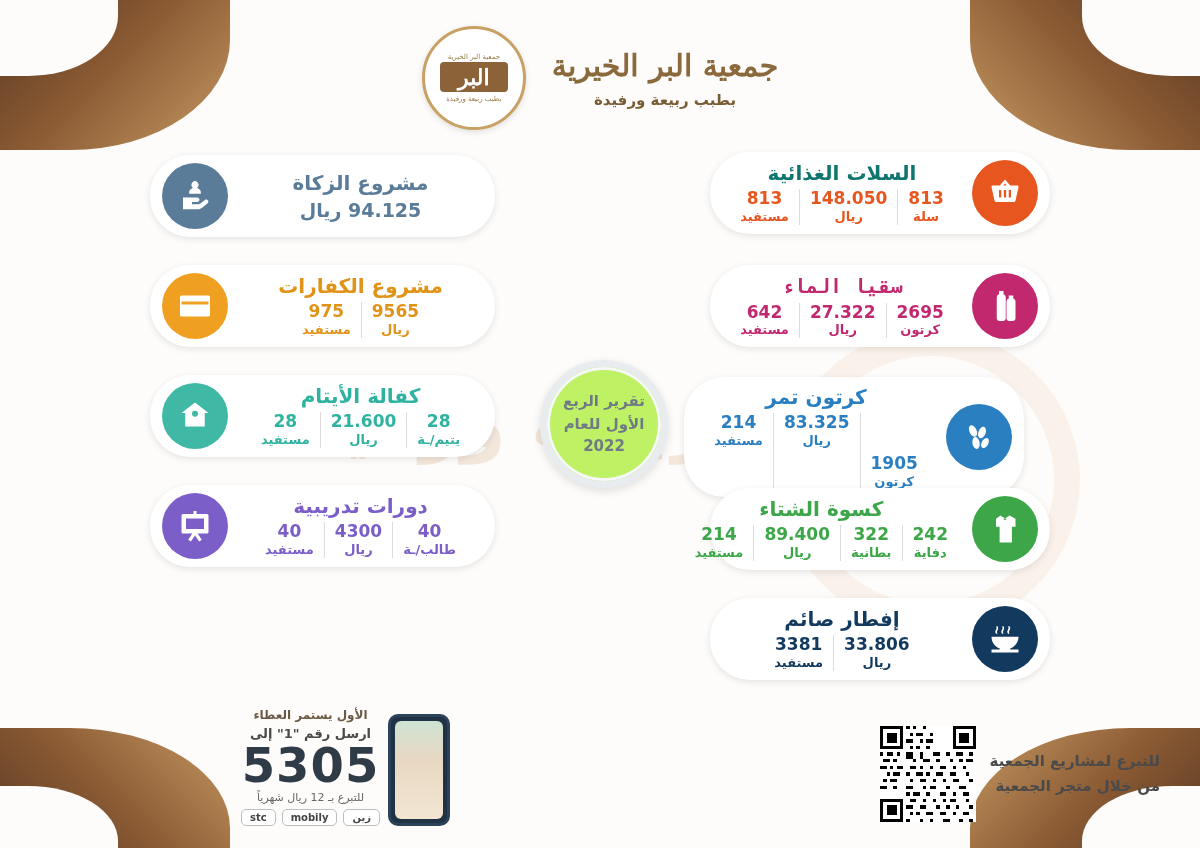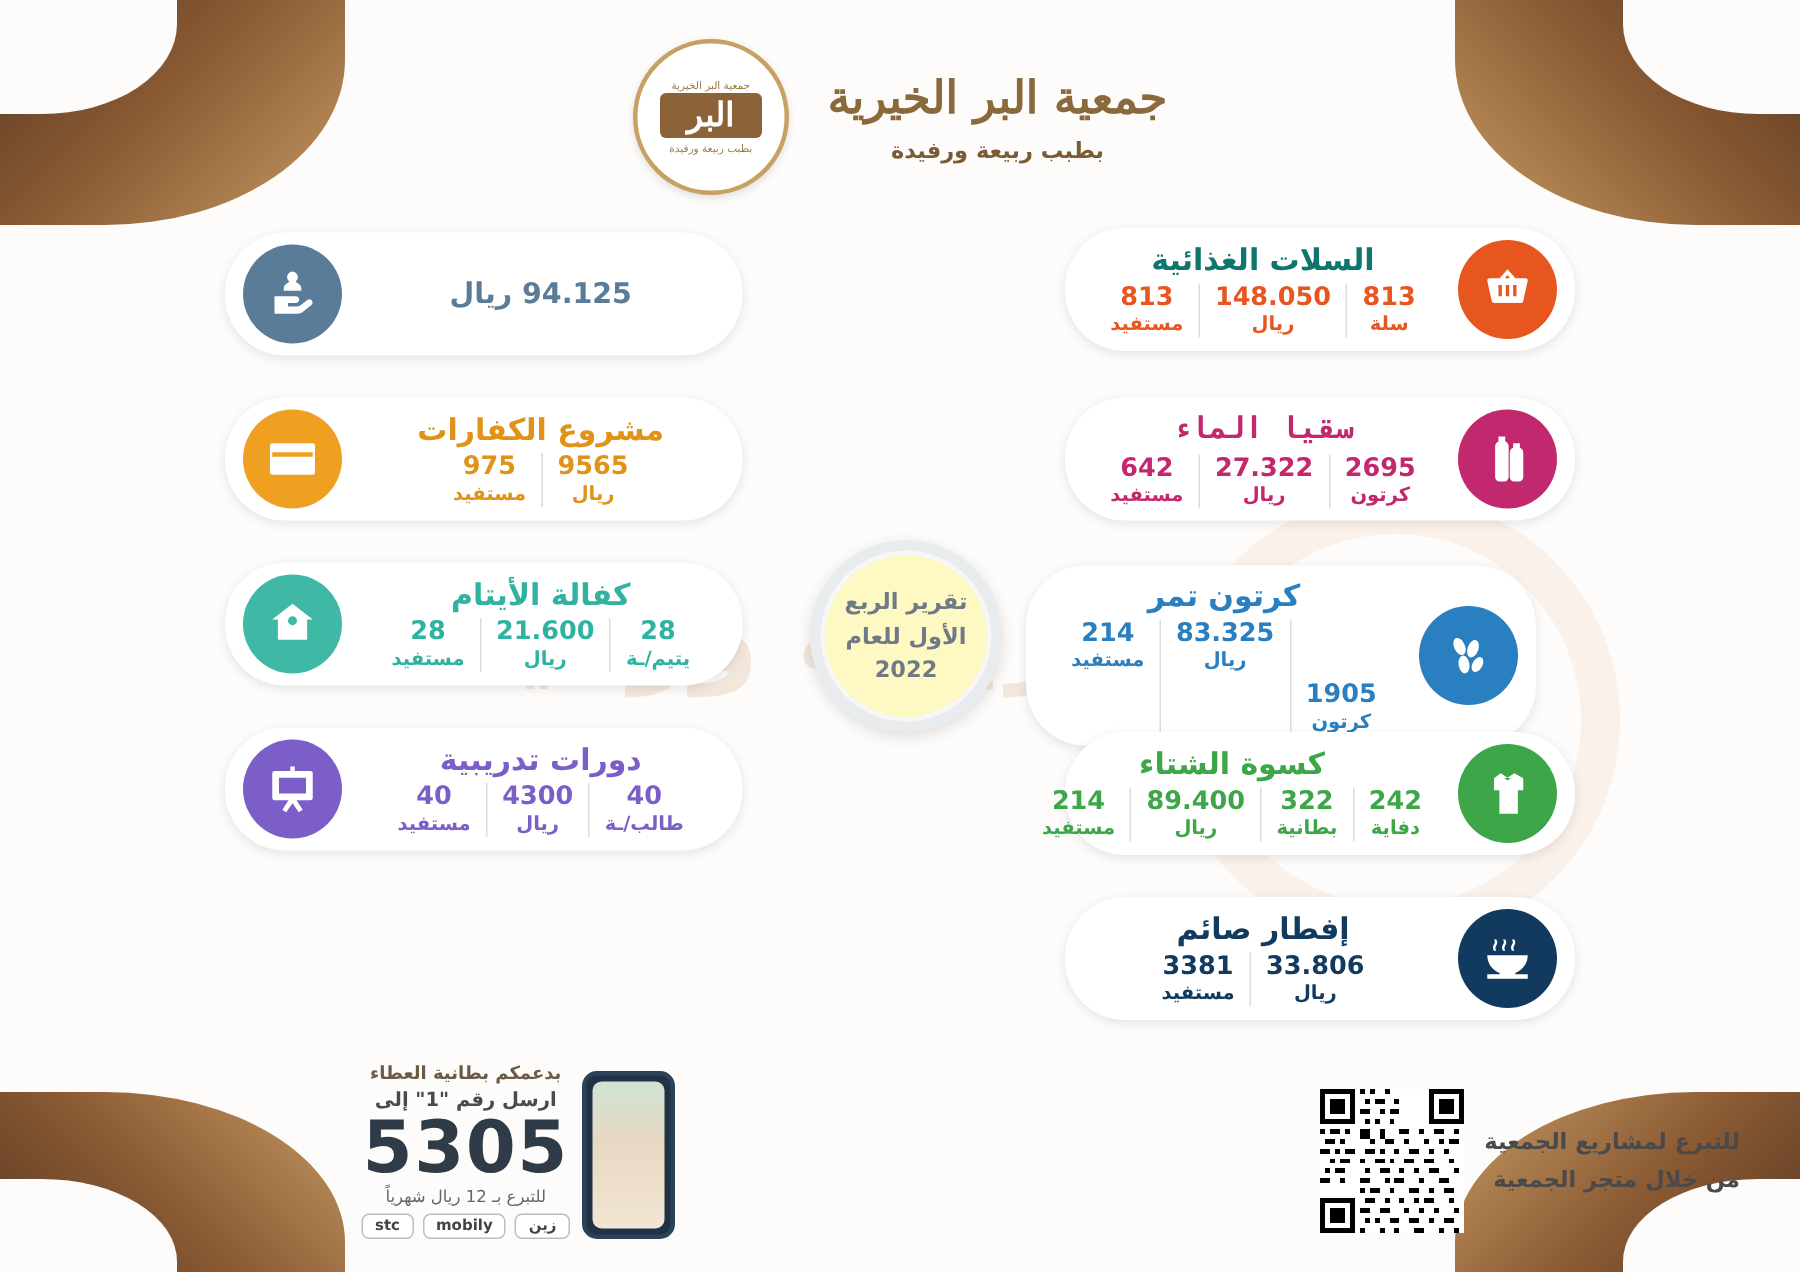--- a/index.html
+++ b/index.html
@@ -72,21 +72,21 @@
   .logo-top { font-size:7px; color:#9a7a44; margin-bottom:1px;}
   .logo-ribbon {
     background:#8c6239; color:#fff; font-size:22px; font-weight:bold;
     padding:2px 18px; border-radius:4px; font-family:"DejaVu Serif",serif;
   }
   .logo-bottom { font-size:7px; color:#9a7a44; margin-top:3px;}
 
   
   .hub {
     position:absolute; left:540px; top:360px; width:128px; height:128px;
-    border-radius:50%; background:#fef9c3;
+    border-radius:50%; background:#bef264;
     border:7px solid #e9ecef;
     box-shadow:0 3px 10px rgba(0,0,0,.12), inset 0 0 0 3px #f6f7f8;
     display:flex; align-items:center; justify-content:center; z-index:6;
   }
   .hub span {
     font-size:15px; font-weight:bold; color:#6f7a86; line-height:1.5; text-align:center;
   }
 
   
   .lines { position:absolute; inset:0; z-index:4; }
@@ -225,20 +225,21 @@
       <polygon points="712,630 722,636 712,642"></polygon>
     </g>
   </svg>
 
   <div class="hub">
     <span>تقرير الربع الأول للعام 2022</span>
   </div>
 
   <div class="card" style="left:150px; top:155px; width:345px;">
     <div class="body">
+      <div class="title" style="color:#5b7c99;">مشروع الزكاة</div>
       <div class="single" style="color:#5b7c99;">94.125 ريال</div>
     </div>
     <div class="icon" style="background:#5b7c99;">
       <svg viewBox="0 0 24 24">
           <path d="M12 2c1.2 0 2.4 1.3 2.4 2.6 0 .8-.5 1.5-1 1.9l1.6 1.2c.6.5.9 1.2.9 1.9v.9H8.1v-.9c0-.7.3-1.4.9-1.9l1.6-1.2c-.5-.4-1-1.1-1-1.9C9.6 3.3 10.8 2 12 2zM4 13h9.5c.8 0 1.5.7 1.5 1.5S14.3 16 13.5 16H10v1.5h4.2c.5 0 1-.2 1.4-.5l3-2.3c.6-.5 1.5-.4 2 .2.5.6.4 1.5-.2 2l-3.6 2.9c-.8.6-1.7 1-2.7 1H4v-7.8z"></path>
         </svg>
     </div>
   </div>
 
   <div class="card" style="left:150px; top:265px; width:345px;">
@@ -439,21 +440,21 @@
         </div>
       </div>
     </div>
   </div>
 
   <div class="phone-promo">
     <div class="phone">
       <div class="scr"></div>
     </div>
     <div class="promo-text">
-      <div class="promo-top">بدعمكم بطانية العطاء</div>
+      <div class="promo-top">الأول يستمر العطاء</div>
       <div class="promo-line">ارسل رقم "1" إلى</div>
       <div class="promo-num">5305</div>
       <div class="promo-small">للتبرع بـ 12 ريال شهرياً</div>
       <div class="promo-badges">
         <span class="badge-pill">زين</span>
         <span class="badge-pill">mobily</span>
         <span class="badge-pill">stc</span>
       </div>
     </div>
   </div>

